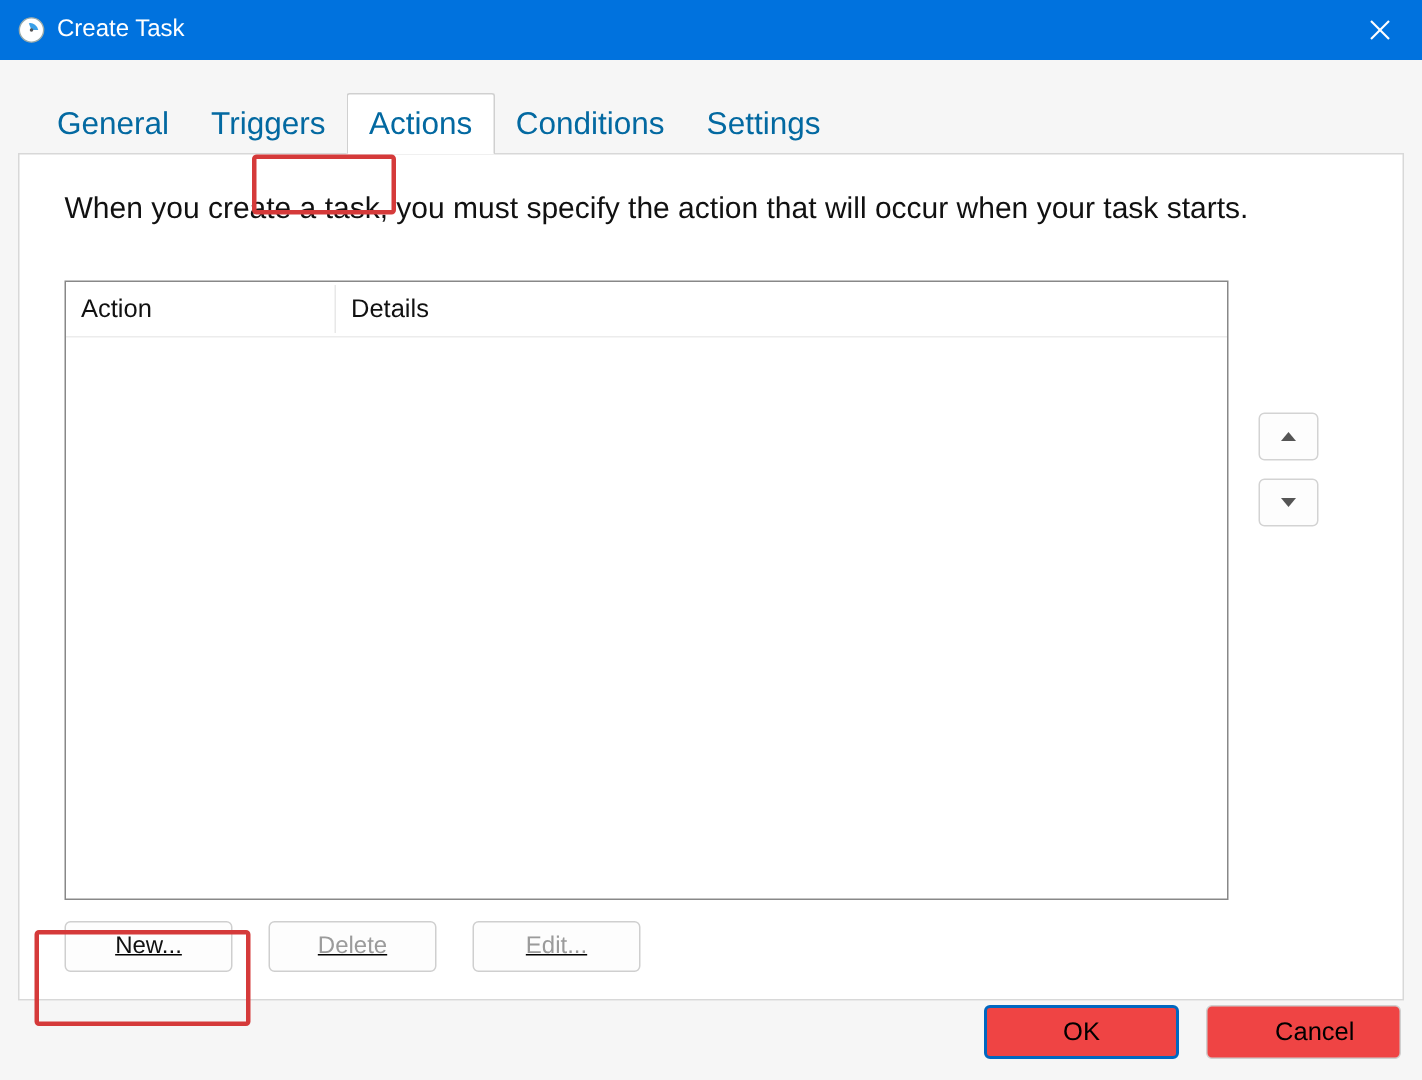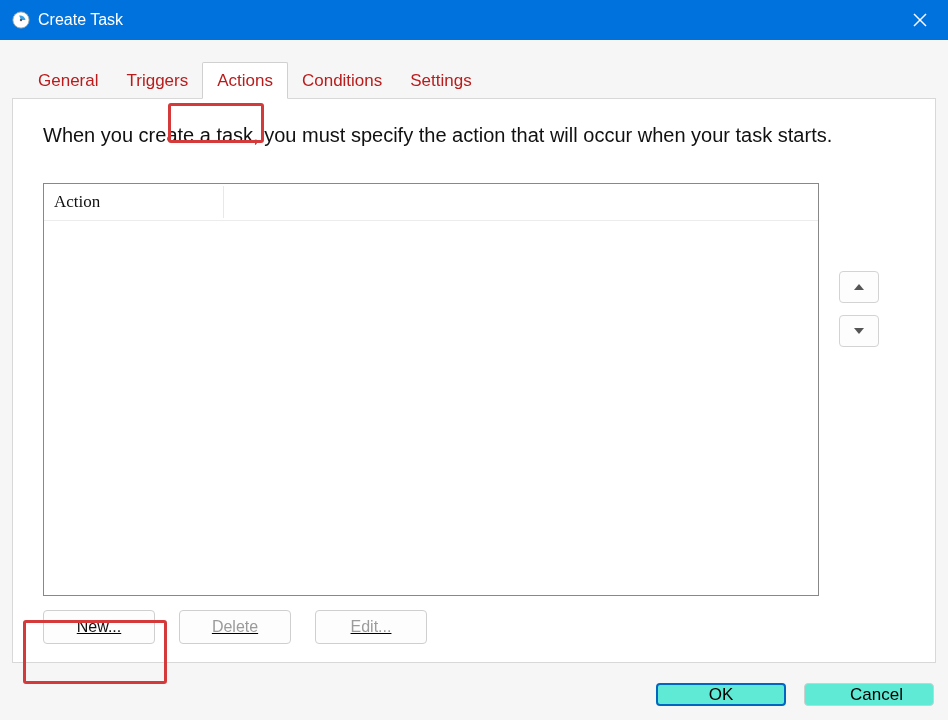--- a/index.html
+++ b/index.html
@@ -53,22 +53,22 @@
     
     .tabstrip {
       display: flex;
       align-items: flex-end;
       padding: 22px 0 0 24px;
       position: relative;
       z-index: 2;
     }
     .tab {
       padding: 8px 14px 7px 14px;
-      color: #b91c1c;
-      font-size: 17px;
+      color: #0369a1;
+      font-size: 21px;
       position: relative;
       cursor: pointer;
     }
     .tab.active {
       background: #fff;
       border: 1px solid #d0d0d0;
       border-bottom: 1px solid #fff;
       border-radius: 2px 2px 0 0;
       margin-bottom: -1px;
       z-index: 3;
@@ -96,21 +96,20 @@
     .action-table {
       border: 1px solid #888;
       background: #fff;
       width: 776px;
       height: 413px;
     }
     .action-table .thead {
       display: flex;
       height: 36px;
       align-items: center;
-      font-family: Liberation Serif, serif;
     }
     .action-table .th {
       padding: 6px 10px;
       font-size: 17px;
       color: #111;
       border-right: 1px solid #e8e8e8;
     }
     .action-table .th.action-col { width: 180px; }
     .action-table .th.details-col { flex: 1; border-right: none; }
     .action-table .tbody {
@@ -162,24 +161,24 @@
     
     .dialog-btns {
       position: absolute;
       right: 14px;
       bottom: 14px;
       display: flex;
       gap: 18px;
     }
     .dialog-btns button {
       width: 130px;
-      height: 23px;
+      height: 36px;
       border-radius: 4px;
       font-size: 17px;
-      background: #5eead4;
+      background: #ef4444;
       cursor: pointer;
     }
     .dialog-btns .ok-btn {
       border: 2px solid #0067c0;
       color: #000;
     }
     .dialog-btns .cancel-btn {
       border: 1px solid #cfcfcf;
       color: #000;
       padding-left: 15px;
@@ -227,20 +226,21 @@
   </div>
 
   <div class="tabpage">
 
     <div class="instruction">When you create a task, you must specify the action that will occur when your task starts.</div>
 
     <div class="list-wrap">
       <div class="action-table">
         <div class="thead">
           <div class="th action-col">Action</div>
+          <div class="th details-col">Details</div>
         </div>
         <div class="tbody"></div>
       </div>
 
       <div class="reorder-btns">
         <button>
           <svg width="10" height="6" viewBox="0 0 10 6">
               <path d="M0 6 L5 0 L10 6 Z" fill="#555"></path>
             </svg>
         </button>

